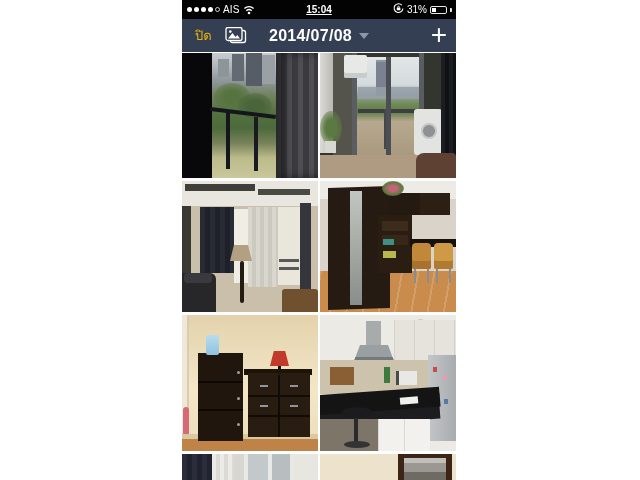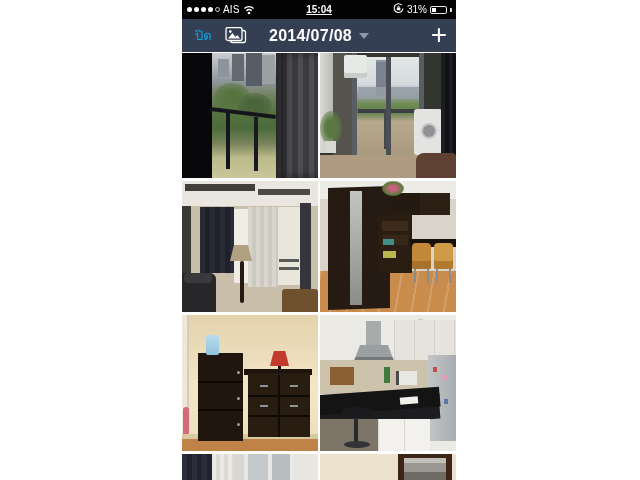--- a/index.html
+++ b/index.html
@@ -18,21 +18,21 @@
   .dot.empty { background:transparent; border:1px solid #cfcfcf; }
   .carrier { font-size:10px; letter-spacing:0.2px; }
   .sb-time { position:absolute; left:0; right:0; top:0; text-align:center; line-height:19px; font-size:10px; font-weight:bold;text-decoration:underline; }
   .sb-right { position:absolute; right:4px; top:0; height:19px; display:flex; align-items:center; gap:3px; font-size:10px; }
   .battery { width:17px; height:8px; border:1px solid #e8e8e8; border-radius:2px; position:relative; }
   .battery-fill { position:absolute; left:1px; top:1px; bottom:1px; width:26%; background:#fff; }
   .battery-nub { width:2px; height:4px; background:#e8e8e8; border-radius:0 1px 1px 0; }
 
   
   .nav-bar { position:absolute; top:19px; left:0; width:100%; height:33px; background:#353f54; }
-  .nav-close { position:absolute; left:13px; top:0; height:33px; line-height:33px; color:#0ea5e9; font-size:13px; background:none; border:none; }
+  .nav-close { position:absolute; left:13px; top:0; height:33px; line-height:33px; color:#eab308; font-size:13px; background:none; border:none; }
   .nav-photos { position:absolute; left:43px; top:8px; width:22px; height:17px; background:none; border:none; }
   .nav-center { position:absolute; left:0; right:0; top:0; height:33px; display:flex; align-items:center; justify-content:center; gap:7px; }
   .nav-date { color:#fdfdfd; font-size:16px; font-weight:bold; letter-spacing:0.3px; }
   .nav-caret { width:0; height:0; border-left:5px solid transparent; border-right:5px solid transparent; border-top:6px solid #8e97a8; }
   .nav-add { position:absolute; right:9px; top:-1px; height:33px; line-height:33px; color:#fdfdfd; font-size:28px; font-weight:100; background:none; border:none; }
 
   
   .photo { position:absolute; overflow:hidden; }
   .photo * { position:absolute; }
   #p1 { left:0;     top:53px;  width:136px; height:125px; background:#08080b; }

